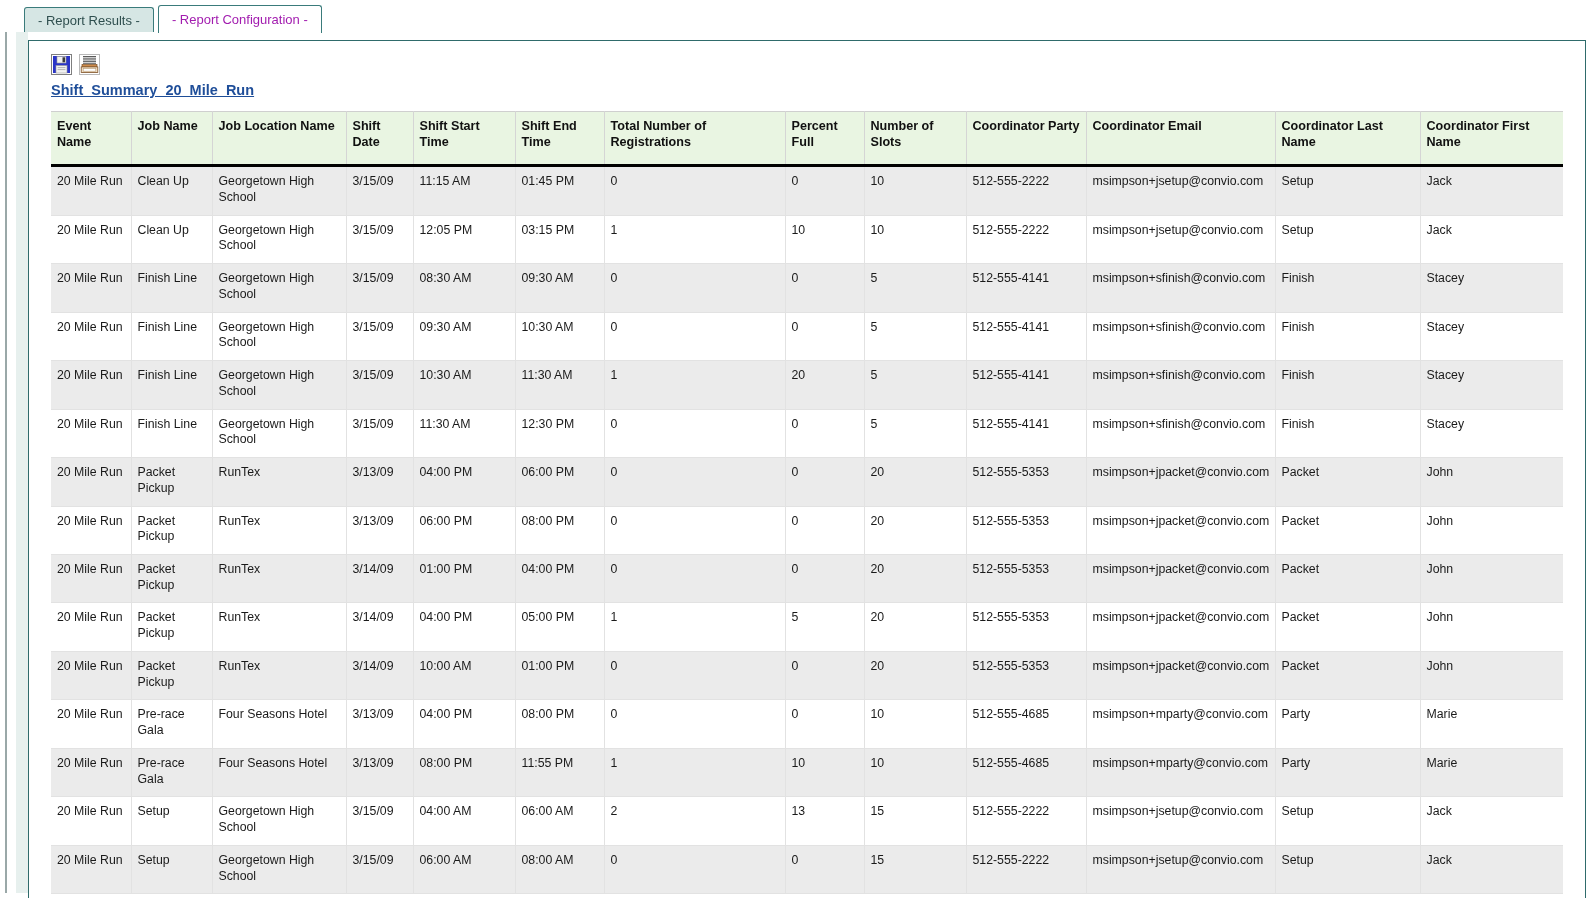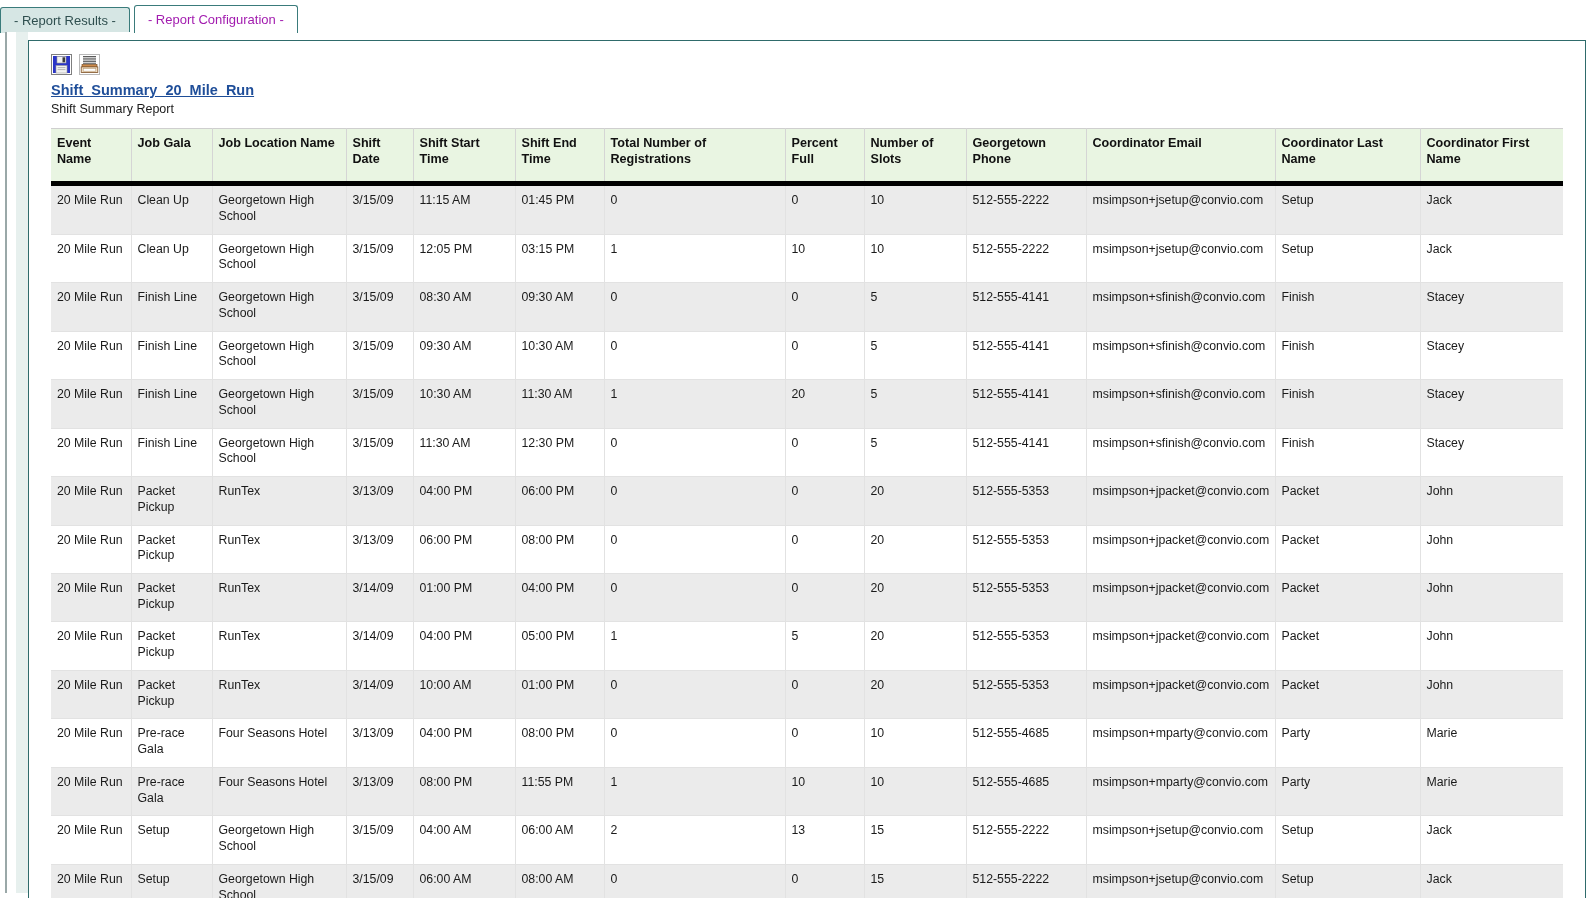--- a/index.html
+++ b/index.html
@@ -20,20 +20,21 @@
   }
 
   
   #tabstrip {
     position: absolute;
     left: 0; top: 0;
     width: 1591px;
     height: 33px;
     display: flex;
     align-items: flex-end;
+    padding-left: 24px;
   }
   .tab {
     height: 26px;
     line-height: 25px;
     padding: 0 13px;
     font-size: 13px;
     color: #333333;
     border: 1px solid #3a7b7b;
     border-bottom: none;
     border-radius: 3px 3px 0 0;
@@ -130,21 +131,21 @@
     color: #1a1a1a;
   }
   table.report thead th {
     background: #e9f5e2;
     font-weight: bold;
     font-size: 12.6px;
     text-align: left;
     vertical-align: top;
     padding: 6px 5px 14px 6px;
     border-right: 1px solid #d5d5d5;
-    border-bottom: 5px solid #000000;
+    border-bottom: 3px solid #000000;
     border-top: 1px solid #cfcfcf;
     color: #111111;
     line-height: 1.28;
   }
   table.report thead th:last-child { border-right: none; margin-left: 20px; }
   table.report tbody td {
     vertical-align: top;
     padding: 7px 5px 9px 6px;
     border-right: 1px solid #e2e2e2;
     border-bottom: 1px solid #e2e2e2;
@@ -214,21 +215,20 @@
               <rect x="3" y="10.6" width="15" height="2.3" fill="#cf8b4a" stroke="#7d4f22" stroke-width="0.7"></rect>
               <rect x="2.2" y="12.9" width="16.6" height="5.6" fill="#f3e2c8" stroke="#7d4f22" stroke-width="0.8"></rect>
               <rect x="4.2" y="14.6" width="12.6" height="2.6" fill="#ffffff" stroke="#b79a74" stroke-width="0.6"></rect>
             </svg>
           </span>
         </div>
 
         <div>
           <a id="report-name" href="#">Shift_Summary_20_Mile_Run</a>
         </div>
-        <div id="report-desc">Shift Summary Report</div>
 
         <div id="table-wrap">
           <table class="report">
             <colgroup>
               <col class="c0">
                 <col class="c1">
                 <col class="c2">
                 <col class="c3">
                 <col class="c4">
               <col class="c5">
@@ -236,29 +236,29 @@
                 <col class="c7">
                 <col class="c8">
                 <col class="c9">
               <col class="c10">
                 <col class="c11">
                 <col class="c12">
             </colgroup>
             <thead>
               <tr id="hdr-row">
                   <th>Event Name</th>
-                  <th>Job Gala</th>
+                  <th>Job Name</th>
                   <th>Job Location Name</th>
                   <th>Shift Date</th>
                   <th>Shift Start Time</th>
                   <th>Shift End Time</th>
                   <th>Total Number of Registrations</th>
                   <th>Percent Full</th>
                   <th>Number of Slots</th>
-                  <th>Georgetown Phone</th>
+                  <th>Coordinator Party</th>
                   <th>Coordinator Email</th>
                   <th>Coordinator Last Name</th>
                   <th>Coordinator First Name</th>
                 </tr>
             </thead>
             <tbody id="body-rows">
                 <tr class="odd">
                   <td>20 Mile Run</td>
                   <td>Clean Up</td>
                   <td>Georgetown High School</td>

